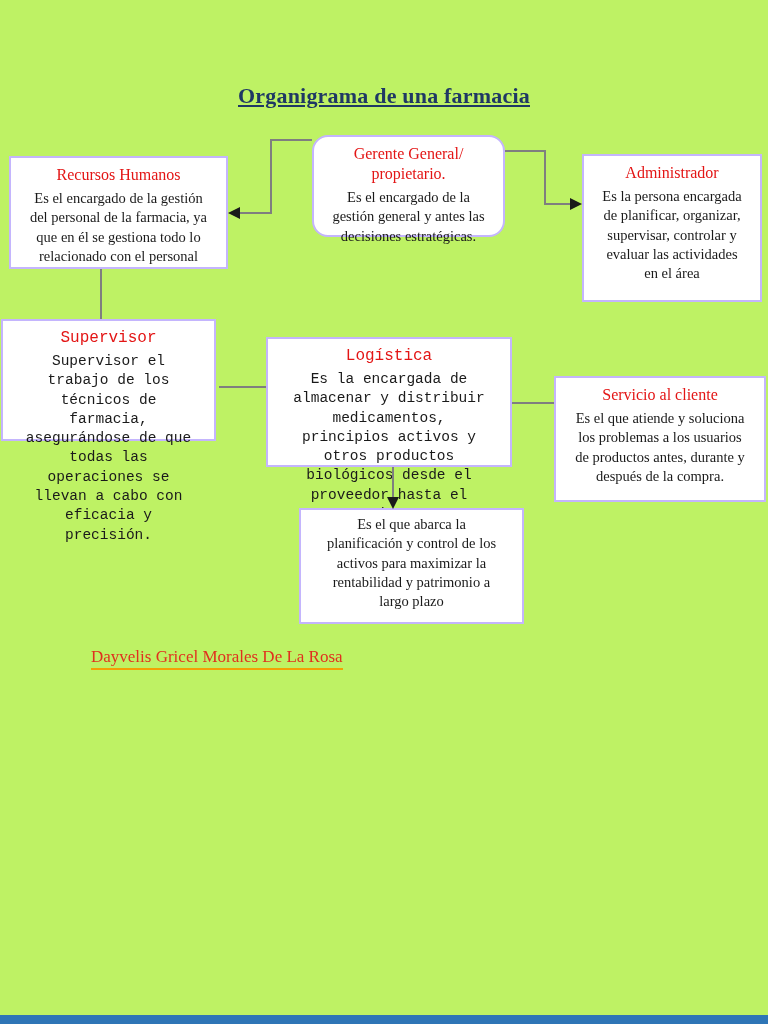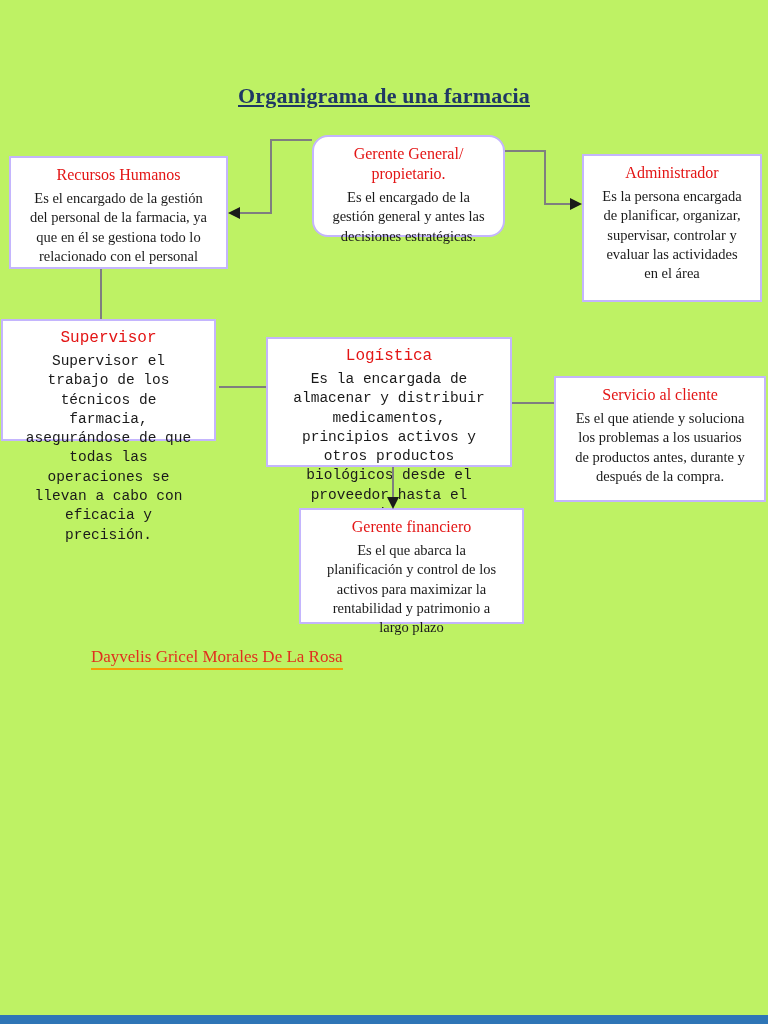--- a/index.html
+++ b/index.html
@@ -117,21 +117,20 @@
     <div class="node-title">Logística</div>
     <div class="node-body">Es la encargada de almacenar y distribuir medicamentos, principios activos y otros productos biológicos desde el proveedor hasta el punto de venta.</div>
   </div>
 
   <div class="node" style="left:554px; top:353px; width:212px; height:126px;margin-top:23px;">
     <div class="node-title">Servicio al cliente</div>
     <div class="node-body">Es el que atiende y soluciona los problemas a los usuarios de productos antes, durante y después de la compra.</div>
   </div>
 
   <div class="node" style="left:299px; top:508px; width:225px; height:116px;">
-    <div class="node-title">Gerente financiero</div>
     <div class="node-body">Es el que abarca la planificación y control de los activos para maximizar la rentabilidad y patrimonio a largo plazo</div>
   </div>
 
   <div class="line" style="left:270px; top:139px; width:42px; height:2px;"></div>
   <div class="line" style="left:270px; top:139px; width:2px; height:75px;"></div>
   <div class="line" style="left:240px; top:212px; width:32px; height:2px;"></div>
   <div class="arrow arrow-left" style="left:228px; top:207px;"></div>
 
   <div class="line" style="left:505px; top:150px; width:40px; height:2px;"></div>
   <div class="line" style="left:544px; top:150px; width:2px; height:55px;"></div>

